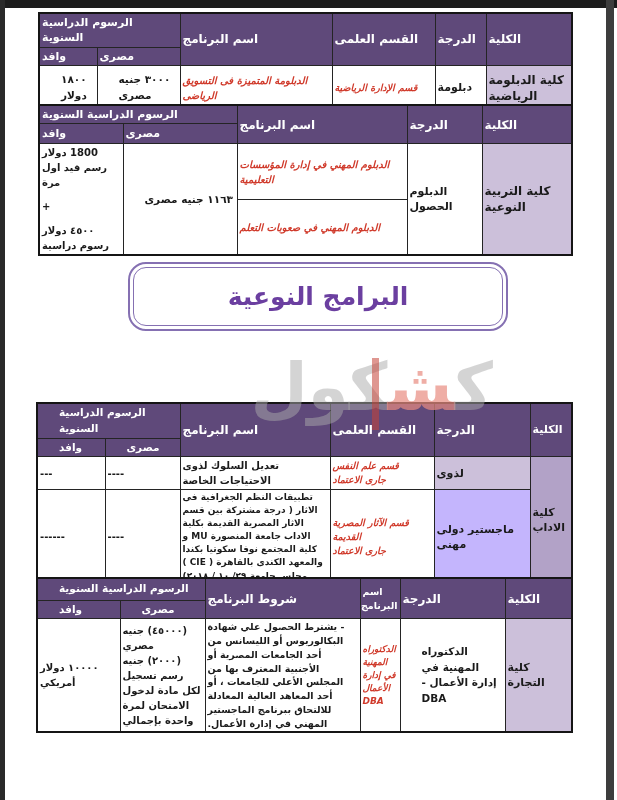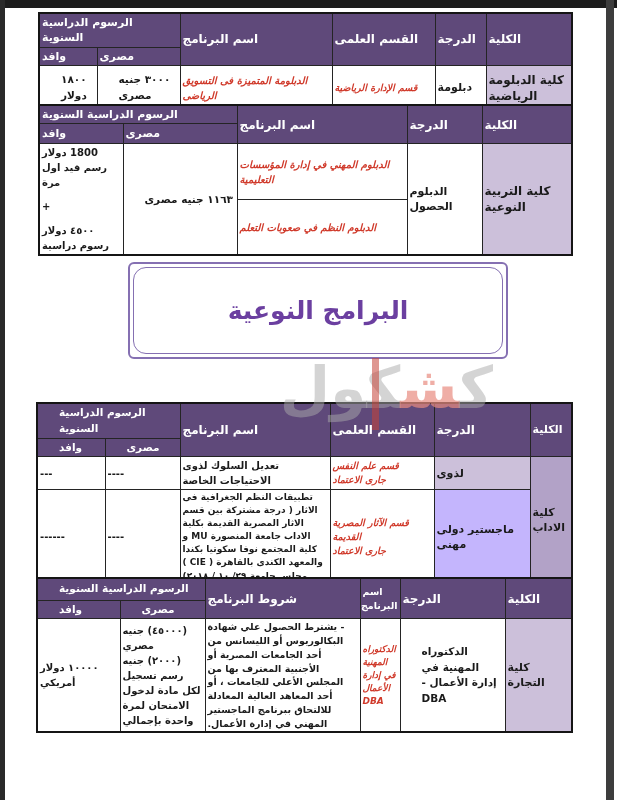--- a/index.html
+++ b/index.html
@@ -21,29 +21,29 @@
   .fs105{font-size:10.5px;line-height:1.5;padding-left:21px;}
   .fs11{font-size:11px;line-height:1.4;}
   .fs12{font-size:12px;line-height:1.35;}
   .red{color:#D03A2B;font-style:italic;}
   .bg-lp{background:#CCC0DA;}
   .bg-mp{background:#B2A2C7;}
   .bg-pp{background:#c4b5fd;}
   .gapline{margin:9px 0;}
 
   
-  #title-box{position:absolute;left:128px;top:262px;width:380px;height:97px;
-             border:2.5px solid #8570B2;border-radius:6px;padding:3px;box-sizing:border-box;z-index:2;}
+  #title-box{position:absolute;left:128px;top:262px;width:380px;height:69px;
+             border:2.5px solid #8570B2;border-radius:18px;padding:3px;box-sizing:border-box;z-index:2;}
   #title-inner{width:100%;height:100%;border:1.5px solid #8570B2;border-radius:13px;box-sizing:border-box;
                display:flex;flex-direction:column;justify-content:center;align-items:center;gap:6px;}
   .title-line{color:#6B3FA0;font-size:25px;font-weight:bold;line-height:1.1;}
 
   
   #watermark{position:absolute;left:283px;top:348px;width:210px;height:86px;z-index:5;
-             pointer-events:none;direction:rtl;font-weight:bold;font-size:58px;line-height:80px;
+             pointer-events:none;direction:rtl;font-weight:bold;font-size:66px;line-height:80px;
              text-align:center;white-space:nowrap;}
   #watermark .wm-gray{color:rgba(170,170,170,0.50);}
   #watermark .wm-pink{color:rgba(232,140,128,0.70);}
   #wm-bar{position:absolute;left:372px;top:358px;width:7px;height:72px;
           background:rgba(196,66,54,0.55);z-index:6;pointer-events:none;}
 </style>
 </head>
 <body>
 
 <div id="page">
@@ -107,21 +107,21 @@
       <td rowspan="2" class="fs11">الدبلوم الحصول</td>
       <td class="fs10 red">الدبلوم المهني في إدارة المؤسسات التعليمية</td>
       <td rowspan="2" class="fs105">١١٦٣ جنيه مصرى</td>
       <td rowspan="2" class="fs10">
         <div>1800 دولار رسم قيد اول مرة</div>
         <div class="gapline">+</div>
         <div>٤٥٠٠ دولار رسوم دراسية</div>
       </td>
     </tr>
     <tr style="height:47px;">
-      <td class="fs10 red">الدبلوم النظم في صعوبات التعلم</td>
+      <td class="fs10 red">الدبلوم المهني في صعوبات التعلم</td>
     </tr>
   </tbody>
     </table>
 
   <div id="title-box">
     <div id="title-inner">
       <div class="title-line">البرامج النوعية</div>
     </div>
   </div>
 

